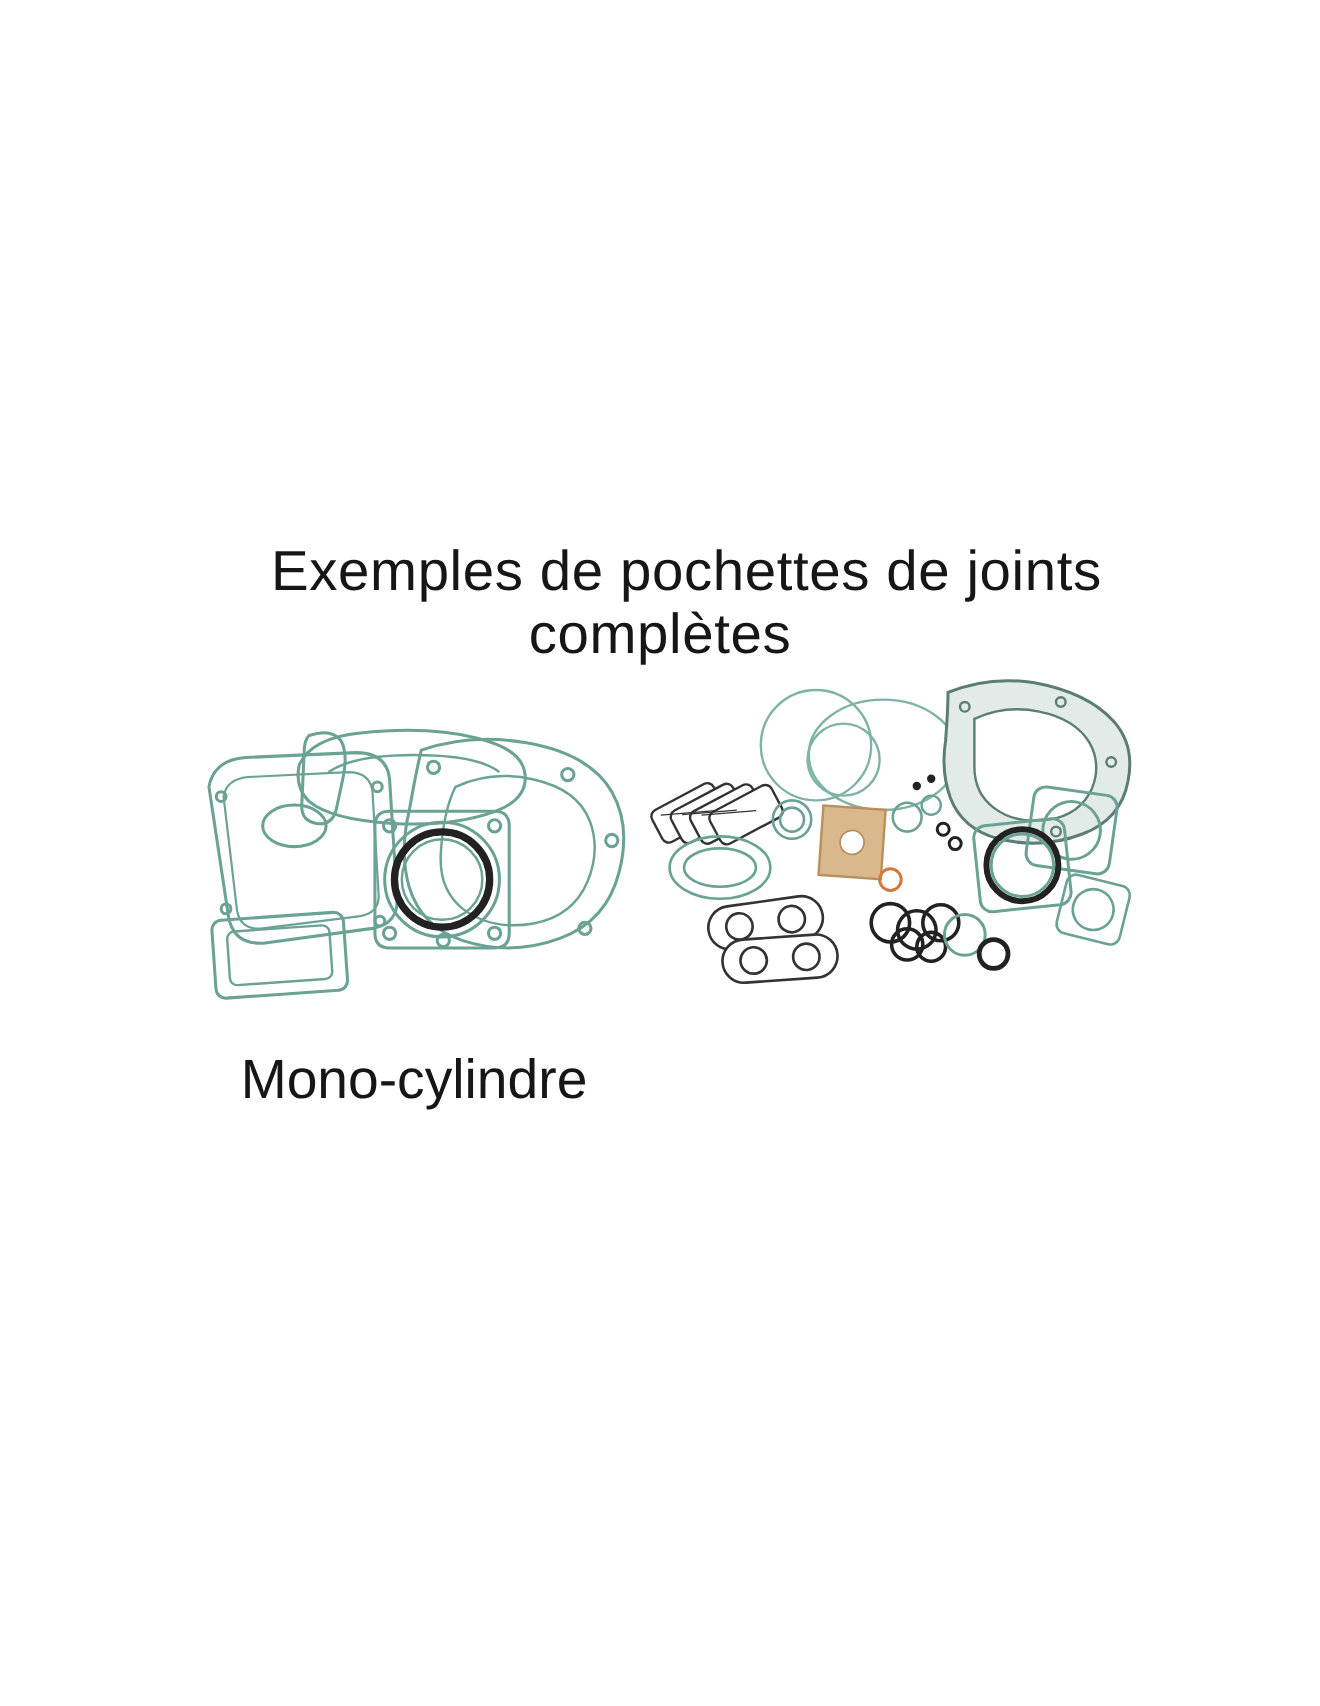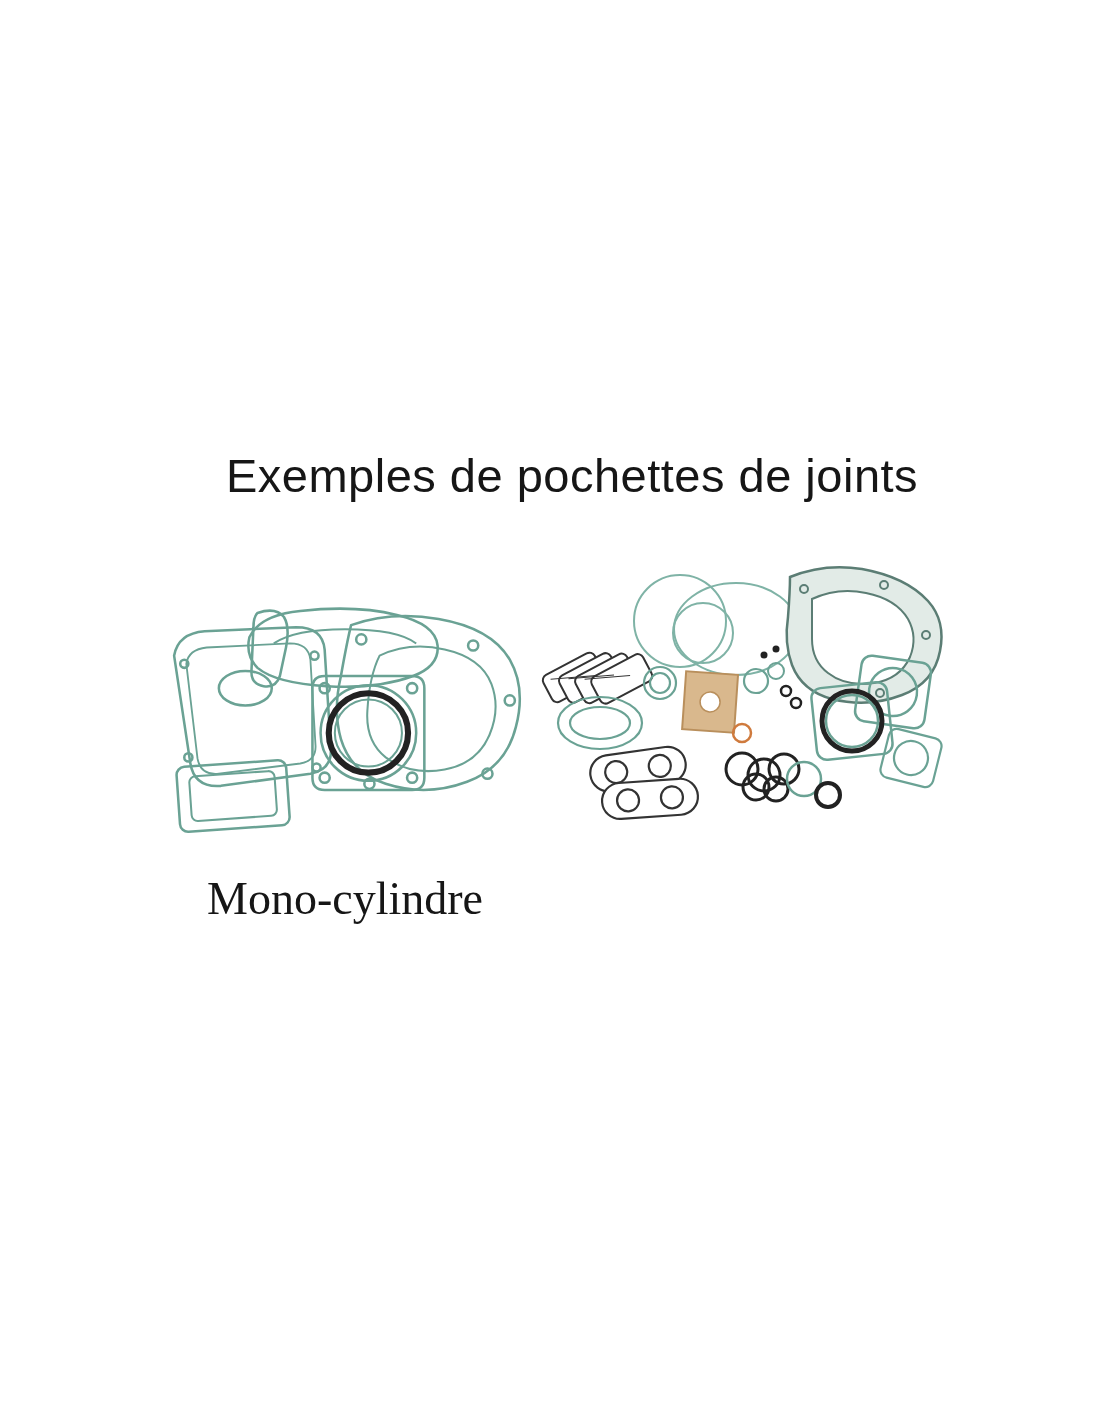--- a/index.html
+++ b/index.html
@@ -33,29 +33,30 @@
   }
   .figure.mono  { left: 150px; top: 558px; width: 390px; height: 295px; }
   .figure.multi { left: 528px; top: 558px; width: 420px; height: 290px; }
   .figure svg { width: 100%; height: 100%; display: block; }
   .caption {
     position: absolute;
     text-align: center;
     color: #161616;
     font-size: 46px;
   }
-  .caption.mono  { left: 150px; top: 872px; width: 390px; font-family: Liberation Serif, serif; }
+  .caption.mono  { left: 150px; top: 872px; width: 390px; }
   .caption.multi { left: 540px; top: 872px; width: 410px; }
 </style>
 </head>
 <body>
 
 <div class="page">
 
   <div class="title line1">Exemples de pochettes de joints</div>
+  <div class="title line2">complètes</div>
 
   <div class="figure mono">
     <svg viewBox="0 0 380 290">
       <g fill="none" stroke="#6aa294" stroke-width="2.5" stroke-linejoin="round">
 
         <path d="M104 54 q18 -6 26 4 q6 10 2 30 l-6 28 q-4 12 -16 10 q-12 -2 -12 -14 l2 -44 q0 -10 4 -14 z"></path>
 
         <path d="M96 78 q10 -22 50 -26 q55 -6 95 4 q38 9 40 30 q2 20 -24 30 q-35 13 -85 10 q-50 -3 -68 -18 q-12 -12 -8 -30 z"></path>
         <path d="M120 84 q20 -14 70 -14 q52 0 70 14" stroke-width="2"></path>
 

